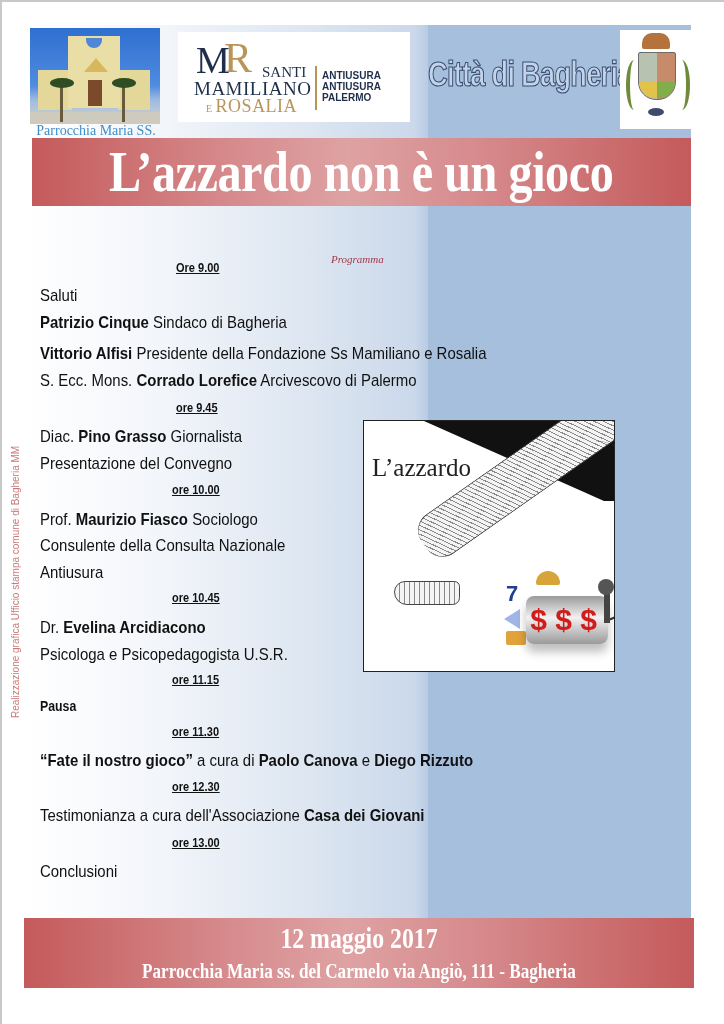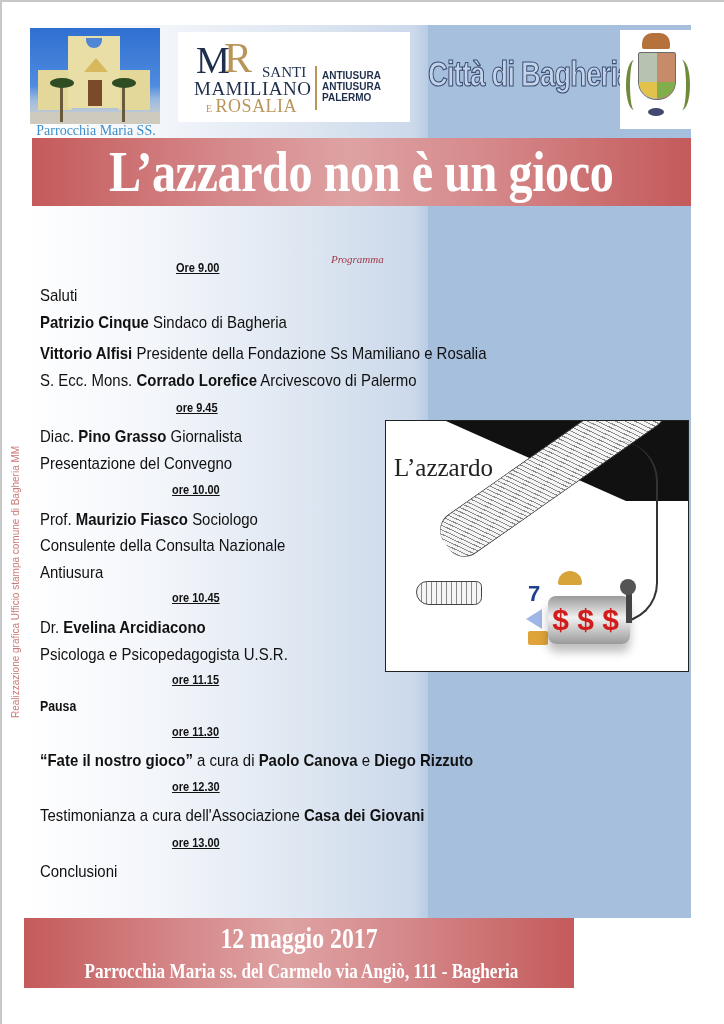--- a/index.html
+++ b/index.html
@@ -148,21 +148,21 @@
   .line.small { font-size: 14px; }
 
   .sidebar-credit {
     position: absolute; left: 10px; top: 718px; width: 300px; height: 14px;
     transform: rotate(-90deg); transform-origin: left top;
     font-size: 10px; color: #c97a78; font-family: "Liberation Sans", sans-serif; white-space: nowrap;
   }
 
   
   .illustration {
-    position: absolute; left: 385px; top: 420px; width: 304px; height: 252px;
+    position: absolute; left: 363px; top: 420px; width: 252px; height: 252px;
     background: #ffffff; border: 1.5px solid #222; box-sizing: border-box; overflow: hidden;
   }
   .illustration .dark-wedge {
     position: absolute; left: 60px; top: 0; width: 250px; height: 0;
     border-top: 80px solid #111; border-left: 180px solid transparent;
   }
   .illustration .arm {
     position: absolute; left: 60px; top: 100px; width: 260px; height: 46px;
     background: repeating-linear-gradient(60deg, #f4f4f4 0px, #f4f4f4 3px, #8a8a8a 3px, #8a8a8a 4px);
     transform: rotate(-35deg); transform-origin: left center;
@@ -200,21 +200,21 @@
   .illustration .sym-seven { position: absolute; left: 142px; top: 160px; font-size: 22px; font-weight: bold; color: #1f3f8f; font-family: "Liberation Sans", sans-serif; }
   .illustration .sym-bell { position: absolute; left: 172px; top: 150px; width: 24px; height: 14px; background: #d7a43a; border-radius: 12px 12px 2px 2px; }
   .illustration .sym-tri {
     position: absolute; left: 140px; top: 188px; width: 0; height: 0;
     border-top: 10px solid transparent; border-bottom: 10px solid transparent; border-right: 16px solid #9fb6e6;
   }
   .illustration .sym-crown { position: absolute; left: 142px; top: 210px; width: 20px; height: 14px; background: #e0a33a; border-radius: 2px; }
 
   
   .footer-banner {
-    position: absolute; left: 24px; top: 918px; width: 550px; height: 70px;
+    position: absolute; left: 24px; top: 918px; width: 670px; height: 70px;
     background: linear-gradient(to right, #c45a5b 0%, #d68a8c 30%, #dea2a3 48%, #d68a8c 68%, #c45a5b 100%);
   }
   .footer-banner .date {
     position: absolute; left: 0; top: 4px; width: 100%; text-align: center;
     color: #ffffff; font-size: 29px; font-weight: bold; font-family: "Liberation Serif", serif;
     transform: scaleX(0.82);
   }
   .footer-banner .venue {
     position: absolute; left: 0; top: 40px; width: 100%; text-align: center;
     color: #ffffff; font-size: 22px; font-weight: bold; font-family: "Liberation Serif", serif;

